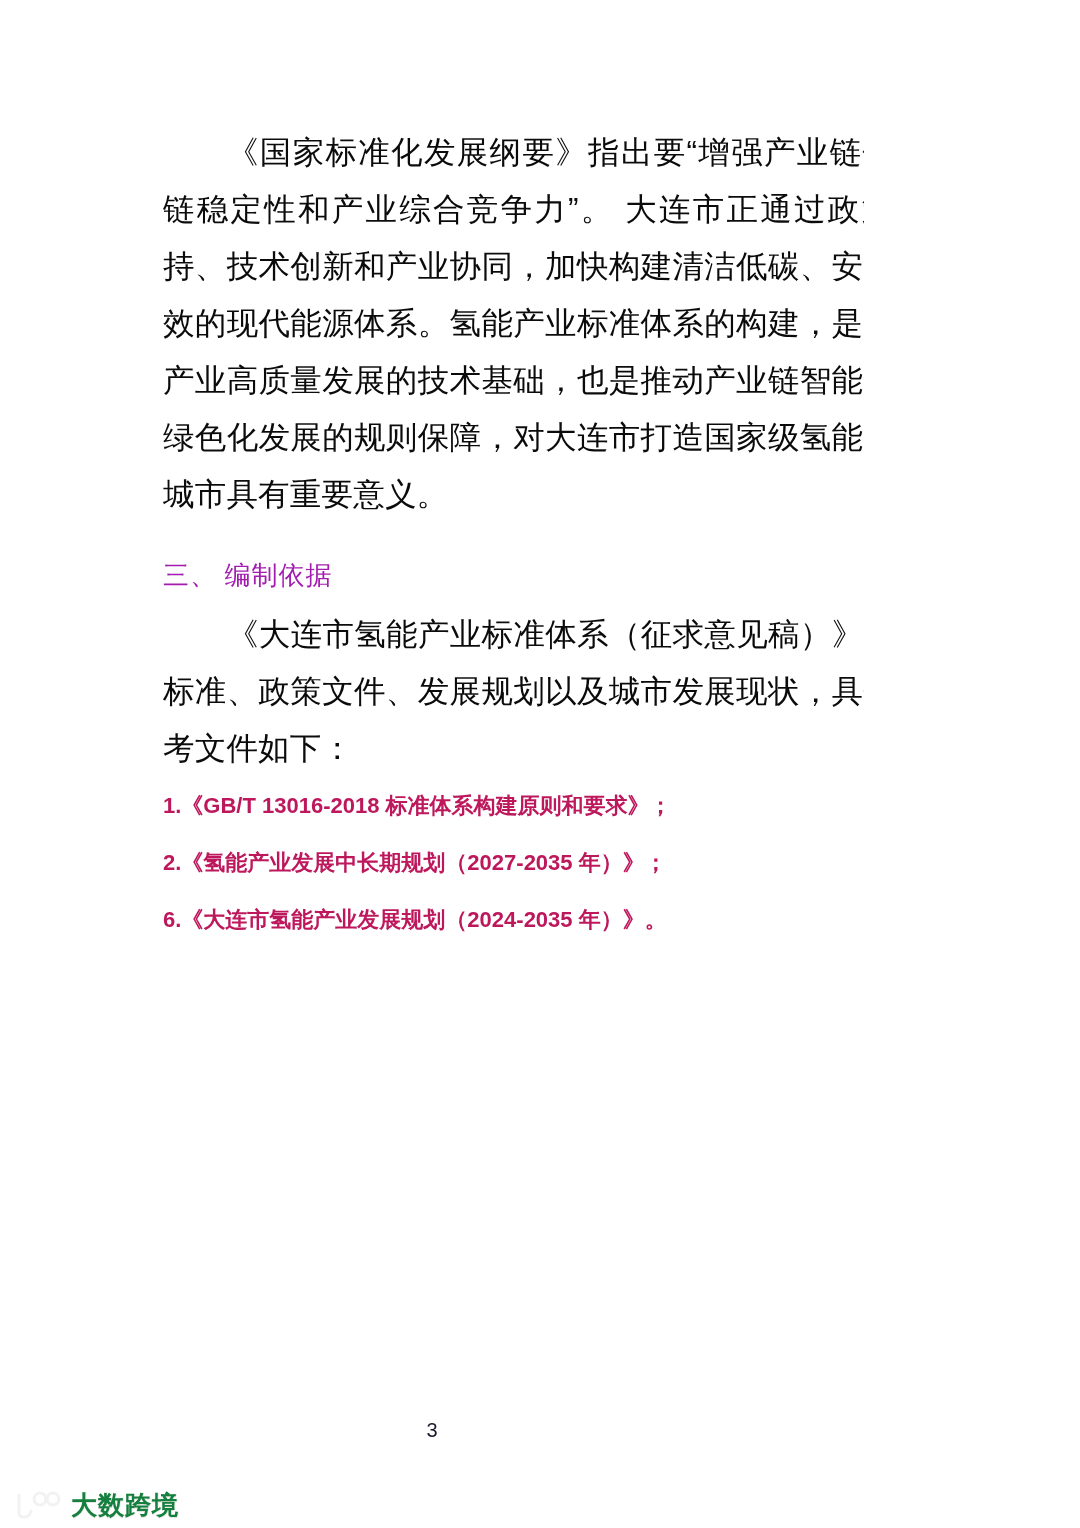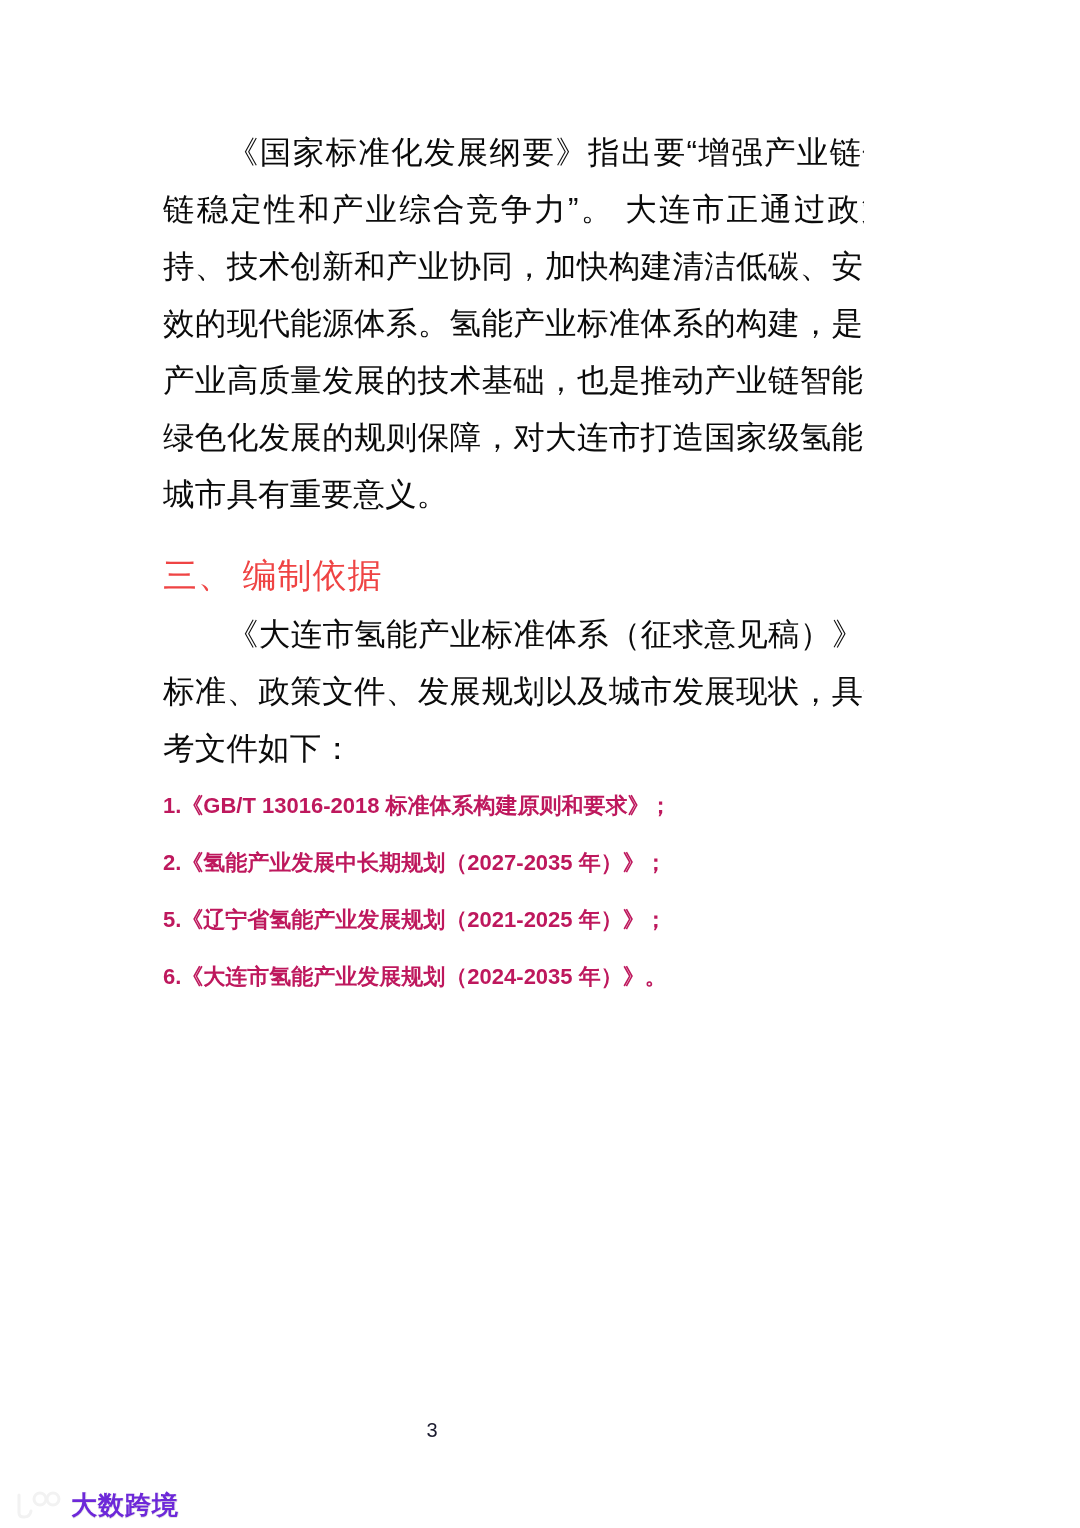--- a/index.html
+++ b/index.html
@@ -41,23 +41,23 @@
     -webkit-font-smoothing: antialiased;
   }
 
   .para + .para {
     margin-top: 0;
   }
 
   
   .heading {
     font-family: "Liberation Serif", "DejaVu Serif", serif;
-    font-size: 34px;
+    font-size: 26px;
     line-height: 57px;
-    color: #ef4444;
+    color: #a21caf;
     letter-spacing: 1px;
     text-indent: 0;
     font-weight: 400;
     margin: 0;
   }
 
   .heading-gap-top { margin-top: 24px; }
   .heading-gap-bottom { margin-bottom: 2px; }
 
   
@@ -111,21 +111,21 @@
   .watermark-mark {
     width: 48px;
     height: 30px;
     display: block;
   }
 
   .watermark-text {
     font-size: 26px;
     line-height: 30px;
     font-weight: 700;
-    color: #6d28d9;
+    color: #15803d;
     letter-spacing: 1px;
     text-shadow:
       0 1px 0 #e4e4e4,
       0 -1px 0 #ffffff,
       1px 0 0 #e9e9e9,
       -1px 0 0 #ffffff;
     font-family: "Liberation Sans", "DejaVu Sans", sans-serif;
   }
 </style>
 </head>
@@ -143,23 +143,20 @@
     <p class="para">《大连市氢能产业标准体系（征求意见稿）》参考标准、政策文件、发展规划以及城市发展现状，具体参考文件如下：</p>
 
     <ol class="reflist">
       <li>
         <span class="ref-num">1.</span><span class="ref-text">《GB/T 13016-2018 标准体系构建原则和要求》；</span>
       </li>
       <li>
         <span class="ref-num">2.</span><span class="ref-text">《氢能产业发展中长期规划（2027-2035 年）》；</span>
       </li>
       <li>
-        <span class="ref-num">5.</span><span class="ref-text">《辽宁省氢能产业发展规划（2021-2025 年）》；</span>
-      </li>
-      <li>
         <span class="ref-num">6.</span><span class="ref-text">《大连市氢能产业发展规划（2024-2035 年）》。</span>
       </li>
     </ol>
 
   </div>
 
   <div class="page-number">3</div>
 
   <div class="watermark">
     <span class="watermark-mark-wrap">

